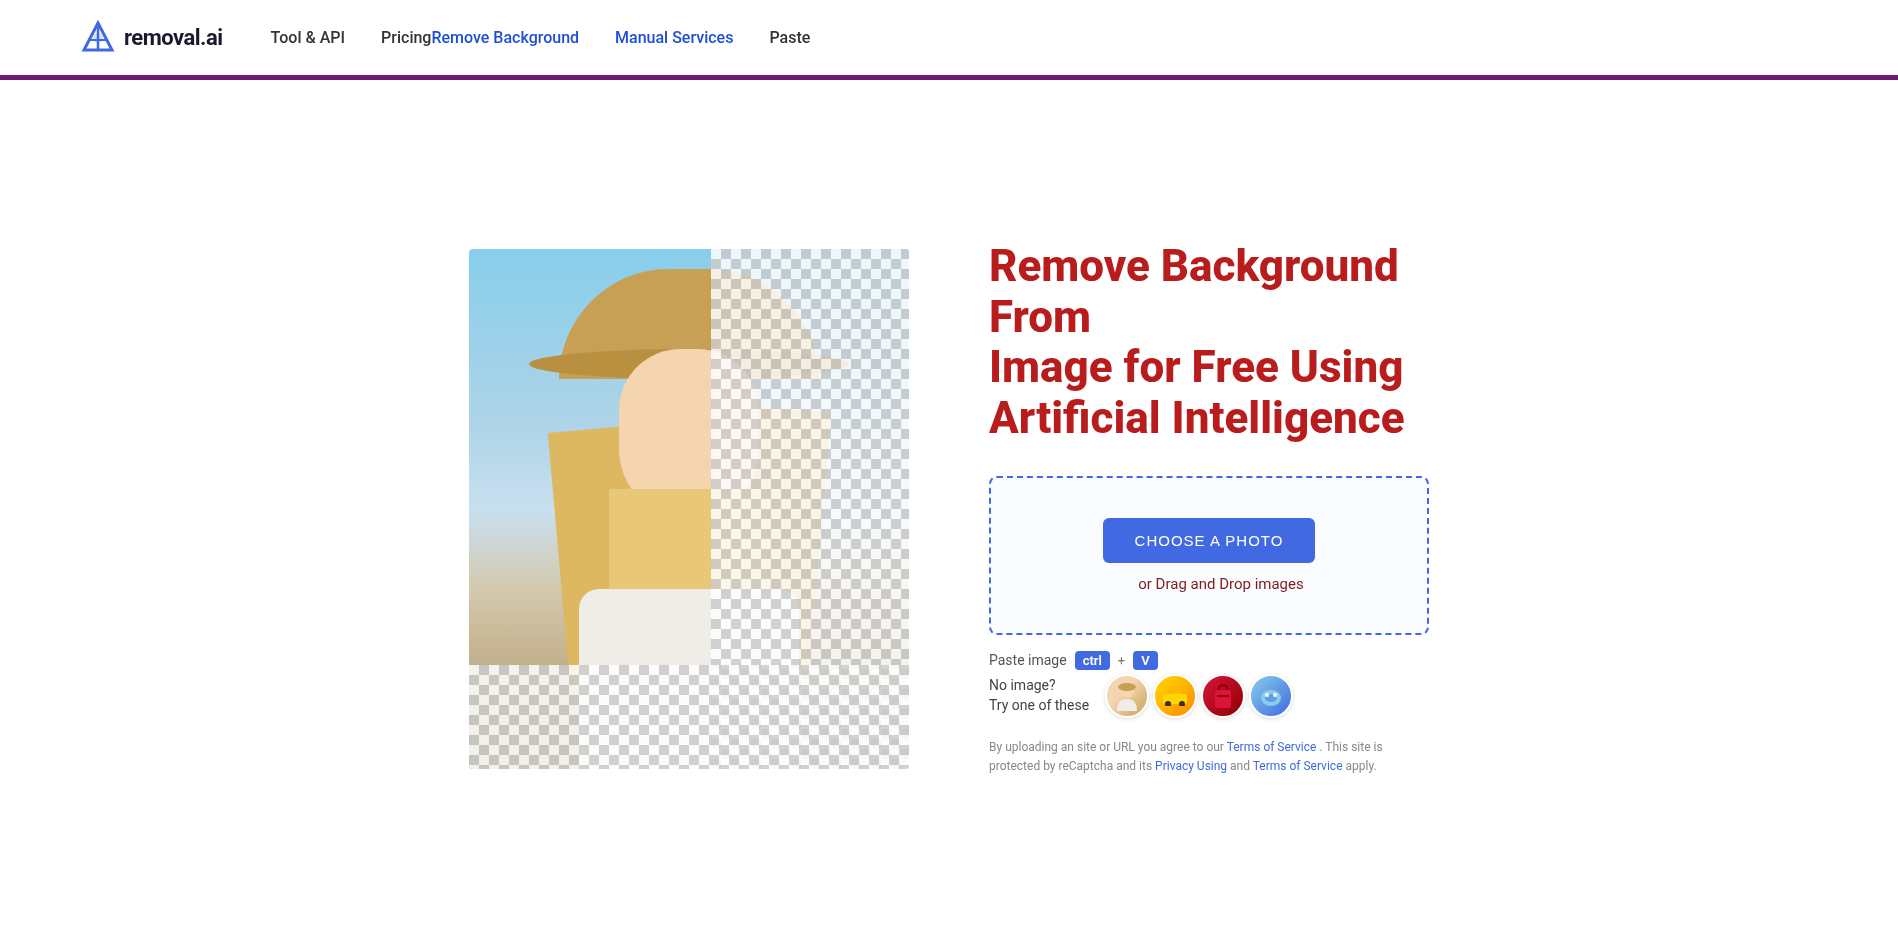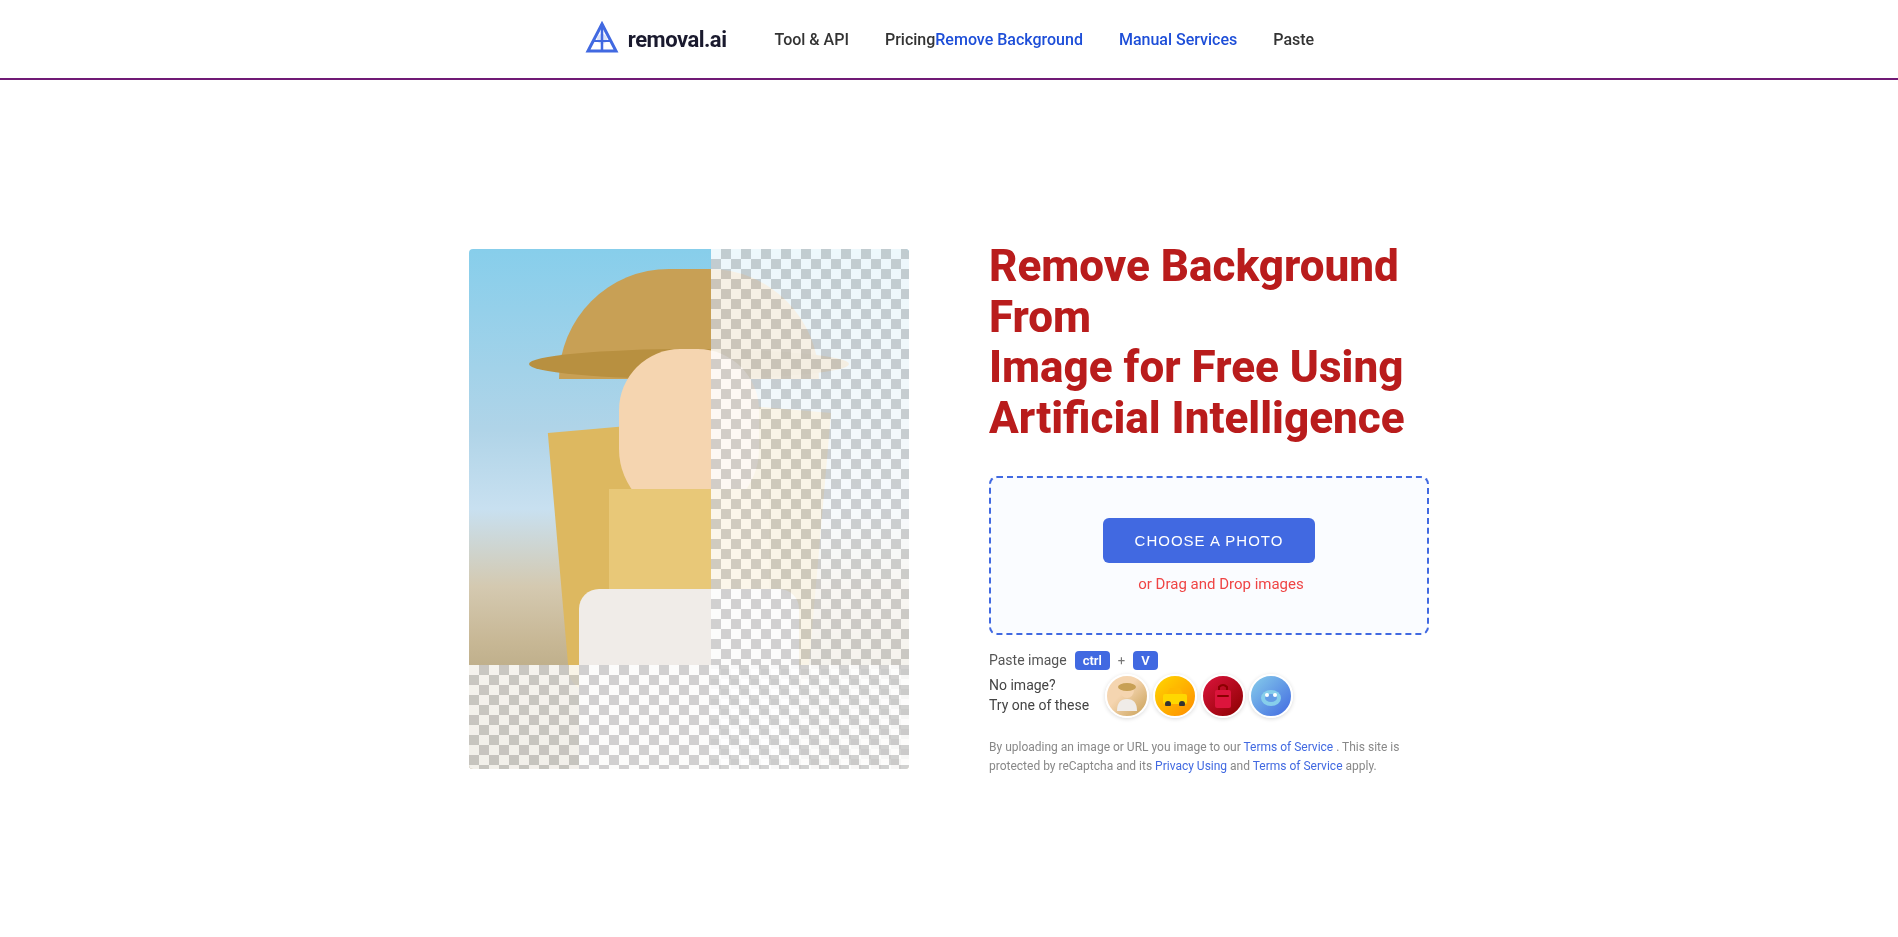--- a/index.html
+++ b/index.html
@@ -2,25 +2,25 @@
 <html><head>
   <meta charset="utf-8">
   <style>
     * { margin: 0; padding: 0; box-sizing: border-box; }
     body { font-family: -apple-system, BlinkMacSystemFont, 'Segoe UI', Roboto, sans-serif; background: #fff; color: #1a1a2e; }
 
     
     nav {
       display: flex;
       align-items: center;
-      justify-content: center;
+      justify-content: flex-start;
       padding: 0 80px;
       height: 80px;
       background: #fff;
-      border-bottom: 2px solid #701a75;
+      border-bottom: 5px solid #701a75;
     }
     .nav-logo {
       display: flex;
       align-items: center;
       gap: 8px;
       text-decoration: none;
     }
     .logo-icon {
       width: 36px;
       height: 36px;
@@ -266,21 +266,21 @@
       border: none;
       border-radius: 6px;
       padding: 14px 32px;
       font-size: 15px;
       font-weight: 400;
       letter-spacing: 1px;
       cursor: pointer;
       text-transform: uppercase;
     }
     .drag-drop-text {
-      color: #ef4444;
+      color: #7f1d1d;
       font-size: 15px;
       margin-left: 24px;
     }
 
     
     .paste-row {
       display: flex;
       align-items: center;
       gap: 8px;
       margin-bottom: 4px;
@@ -444,21 +444,21 @@
             <ellipse cx="14" cy="14" rx="10" ry="8" fill="#87ceeb"></ellipse>
             <ellipse cx="14" cy="14" rx="6" ry="4" fill="#4169e1" opacity="0.5"></ellipse>
             <circle cx="10" cy="11" r="2" fill="#fff"></circle>
             <circle cx="18" cy="11" r="2" fill="#fff"></circle>
           </svg>
         </div>
       </div>
     </div>
 
     <p class="legal-text">
-      <span>By uploading an image or URL you image to our</span>
+      <span>By uploading an site or URL you agree to our</span>
       <a href="#">Terms of Service</a>
       <span>. This site is protected by reCaptcha and its</span>
       <a href="#">Privacy Using</a>
       <span>and</span>
       <a href="#">Terms of Service</a>
       <span>apply.</span>
     </p>
   </div>
 
 </main>

